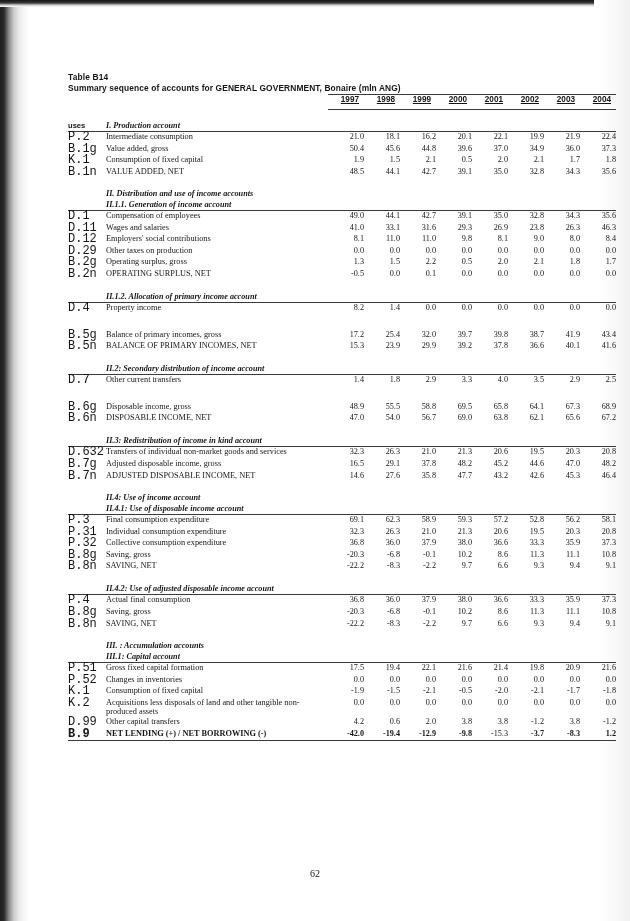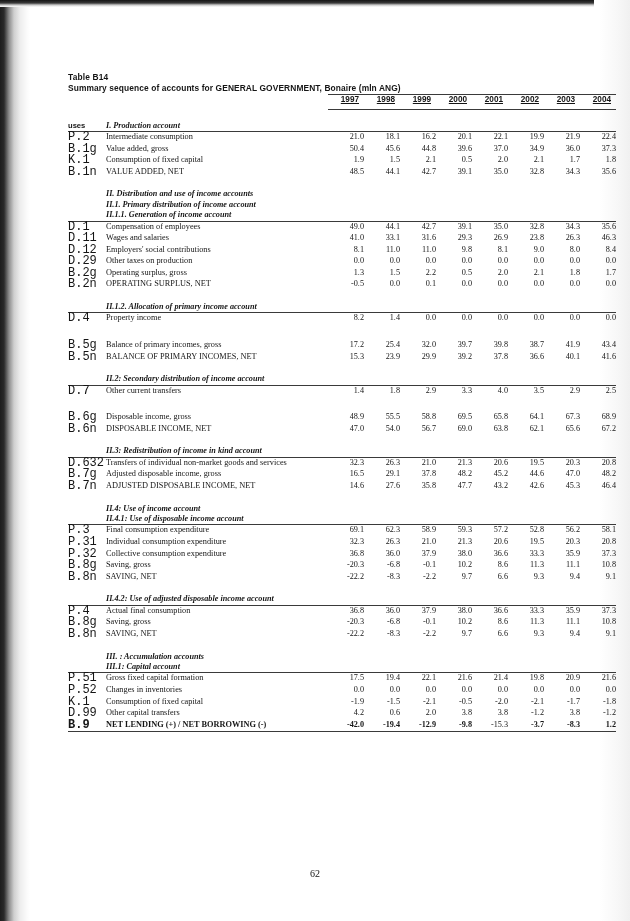--- a/index.html
+++ b/index.html
@@ -221,32 +221,20 @@
           <td></td>
           <td></td>
           <td></td>
           <td></td>
           <td></td>
           <td></td>
           <td></td>
         </tr>
         <tr>
           <td></td>
-          <td class="sec sec-i2">II.1. Primary distribution of income account</td>
-          <td></td>
-          <td></td>
-          <td></td>
-          <td></td>
-          <td></td>
-          <td></td>
-          <td></td>
-          <td></td>
-        </tr>
-        <tr>
-          <td></td>
           <td class="sec sec-i3">II.1.1. Generation of income account</td>
           <td></td>
           <td></td>
           <td></td>
           <td></td>
           <td></td>
           <td></td>
           <td></td>
           <td></td>
         </tr>
@@ -702,20 +690,32 @@
           <td class="label" style="">Consumption of fixed capital</td>
           <td class="num" style="">-1.9</td>
           <td class="num" style="">-1.5</td>
           <td class="num" style="">-2.1</td>
           <td class="num" style="">-0.5</td>
           <td class="num" style="">-2.0</td>
           <td class="num" style="">-2.1</td>
           <td class="num" style="">-1.7</td>
           <td class="num" style="">-1.8</td>
         </tr>
+        <tr class="data tall">
+          <td class="code" style="">K.2</td>
+          <td class="label wrapped" style="">Acquisitions less disposals of land and other tangible  non-produced assets</td>
+          <td class="num" style="">0.0</td>
+          <td class="num" style="">0.0</td>
+          <td class="num" style="">0.0</td>
+          <td class="num" style="">0.0</td>
+          <td class="num" style="">0.0</td>
+          <td class="num" style="">0.0</td>
+          <td class="num" style="">0.0</td>
+          <td class="num" style="">0.0</td>
+        </tr>
         <tr class="data">
           <td class="code" style="">D.99</td>
           <td class="label" style="">Other capital transfers</td>
           <td class="num" style="">4.2</td>
           <td class="num" style="">0.6</td>
           <td class="num" style="">2.0</td>
           <td class="num" style="">3.8</td>
           <td class="num" style="">3.8</td>
           <td class="num" style="">-1.2</td>
           <td class="num" style="">3.8</td>

